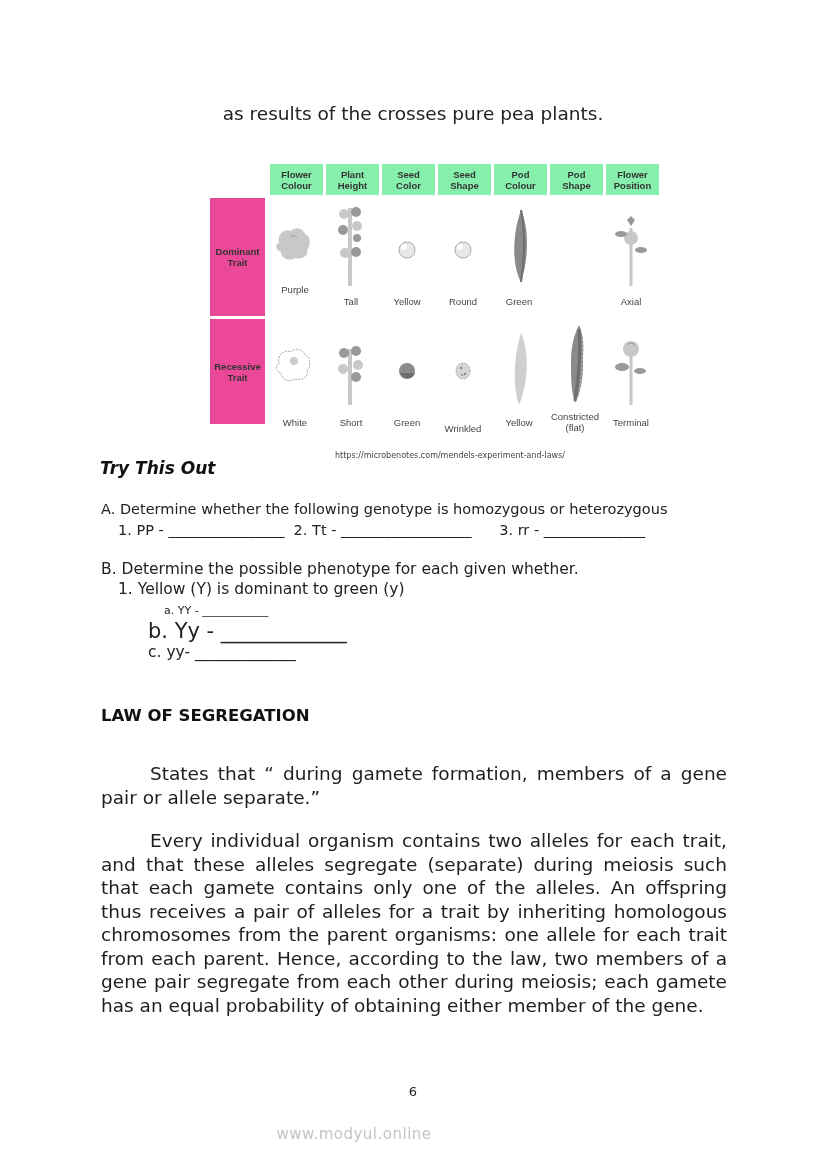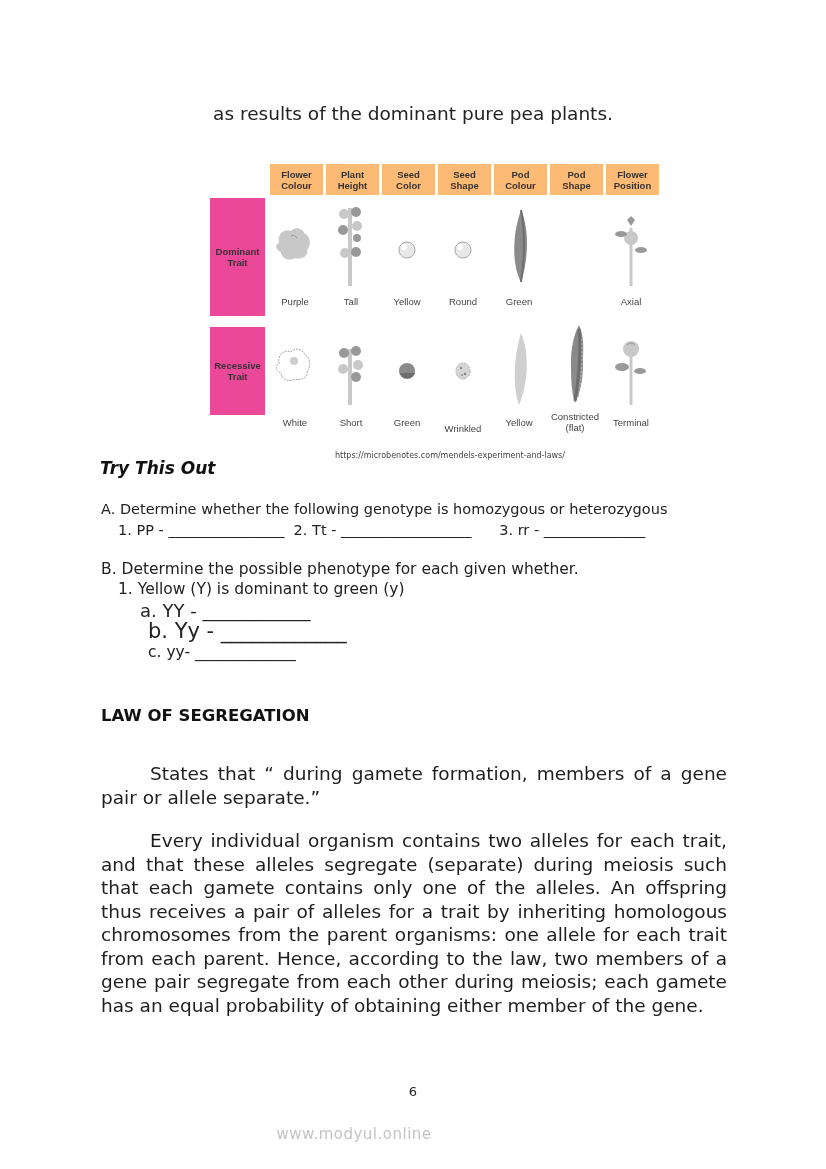--- a/index.html
+++ b/index.html
@@ -3,21 +3,21 @@
 <meta charset="utf-8">
 <style>
   html, body { margin: 0; padding: 0; background: #ffffff; }
   body { width: 826px; height: 1169px; position: relative; overflow: hidden;
          font-family: "DejaVu Sans", sans-serif; color: #1a1a1a; }
   .abs { position: absolute; }
   .intro { left: 60px; width: 706px; top: 101px; text-align: center;
            font-size: 18.5px; line-height: 25px; color: #222; }
   
   .tbl { left: 210px; top: 164px; width: 450px; height: 275px; }
-  .hdr { position: absolute; top: 0; width: 53px; height: 31px; background: #fdba74;
+  .hdr { position: absolute; top: 0; width: 53px; height: 31px; background: #86efac;
          font-family: "Liberation Sans", sans-serif; font-weight: bold; font-size: 9.5px;
          line-height: 11px; color: #333; text-align: center; display: flex;
          align-items: center; justify-content: center; }
   .rowhdr { position: absolute; left: 0; width: 55px; background: #ec4899;
             font-family: "Liberation Sans", sans-serif; font-weight: bold; font-size: 9.5px;
             line-height: 11px; color: #333; text-align: center; display: flex;
             align-items: center; justify-content: center; }
   .cell { position: absolute; width: 56px; height: 118px; }
   .cell svg { position: absolute; left: 0; top: 0; }
   .lbl { position: absolute; left: 0; width: 56px; text-align: center;
@@ -29,21 +29,21 @@
   .para { left: 101px; width: 626px; font-size: 18.5px; line-height: 23.5px; color: #1e1e1e;
           text-align: justify; margin-top: 10px; }
   .indent { display: inline-block; width: 49px; }
   .pnum { left: 0; width: 826px; top: 1084px; text-align: center; font-size: 13px; color: #222; }
   .wm { left: 0; width: 708px; top: 1125px; text-align: center; font-size: 15px; color: #c4c4c4; letter-spacing: 0.5px; }
 </style>
 </head>
 <body>
 
 <div class="abs intro">
-  <div>as results of the dominant pure pea plants.</div>
+  <div>as results of the crosses pure pea plants.</div>
 </div>
 
 <div class="abs tbl">
 
   <div class="hdr" style="left:60px;white-space:pre">Flower
 Colour</div>
   <div class="hdr" style="left:116px;white-space:pre">Plant
 Height</div>
   <div class="hdr" style="left:172px;white-space:pre">Seed
 Color</div>
@@ -51,29 +51,29 @@
 Shape</div>
   <div class="hdr" style="left:284px;white-space:pre">Pod
 Colour</div>
   <div class="hdr" style="left:340px;white-space:pre">Pod
 Shape</div>
   <div class="hdr" style="left:396px;white-space:pre">Flower
 Position</div>
 
   <div class="rowhdr" style="top:34px;height:118px;white-space:pre">Dominant
 Trait</div>
-  <div class="rowhdr" style="top:163px;height:88px;white-space:pre">Recessive
+  <div class="rowhdr" style="top:155px;height:105px;white-space:pre">Recessive
 Trait</div>
 
   <div class="cell" style="left:57px;top:34px">
     <svg width="56" height="90">
       <path d="M12 45 C10 35 18 30 24 33 C28 28 36 30 38 36 C44 38 44 48 40 52 C42 58 34 62 28 60 C22 64 14 60 14 54 C8 52 8 46 12 45Z" fill="#c8c8c8"></path>
       <path d="M24 38 q4 -2 6 2" stroke="#999" fill="none" stroke-width="1"></path>
     </svg>
-    <div class="lbl" style="top:98px">Purple</div>
+    <div class="lbl" style="top:86px">Purple</div>
   </div>
   <div class="cell" style="left:113px;top:34px">
     <svg width="56" height="90">
       <path d="M27 10 L27 88" stroke="#c8c8c8" stroke-width="4"></path>
       <circle cx="21" cy="16" r="5" fill="#c8c8c8"></circle>
       <circle cx="33" cy="14" r="5" fill="#999"></circle>
       <circle cx="20" cy="32" r="5" fill="#999"></circle>
       <circle cx="34" cy="28" r="5" fill="#c8c8c8"></circle>
       <circle cx="34" cy="40" r="4" fill="#999"></circle>
       <circle cx="22" cy="55" r="5" fill="#c8c8c8"></circle>
@@ -176,21 +176,21 @@
 
 <div class="abs src">https://microbenotes.com/mendels-experiment-and-laws/</div>
 
 <div class="abs try">Try This Out</div>
 
 <div class="abs q" style="left:101px;top:499px">A. Determine whether the following genotype is homozygous or heterozygous</div>
 <div class="abs q" style="left:118px;top:520px">1. PP - ________________  2. Tt - __________________      3. rr - ______________</div>
 
 <div class="abs q" style="left:101px;top:559px;font-size:15.5px">B. Determine the possible phenotype for each given whether.</div>
 <div class="abs q" style="left:118px;top:579px;font-size:15.5px">1. Yellow (Y) is dominant to green (y)</div>
-<div class="abs q" style="left:140px;top:600px;font-size:18px">a. YY - ____________</div>
+<div class="abs q" style="left:164px;top:600px;font-size:11px">a. YY - ____________</div>
 <div class="abs q" style="left:148px;top:621px;font-size:21px">b. Yy - ____________</div>
 <div class="abs q" style="left:148px;top:642px;font-size:15.5px">c. yy- _____________</div>
 
 <div class="abs h2">LAW OF SEGREGATION</div>
 
 <div class="abs para" style="top:752px">
   <span class="indent"></span><span>States that “ during gamete formation, members of a gene pair or allele separate.”</span>
 </div>
 
 <div class="abs para" style="top:819px">

